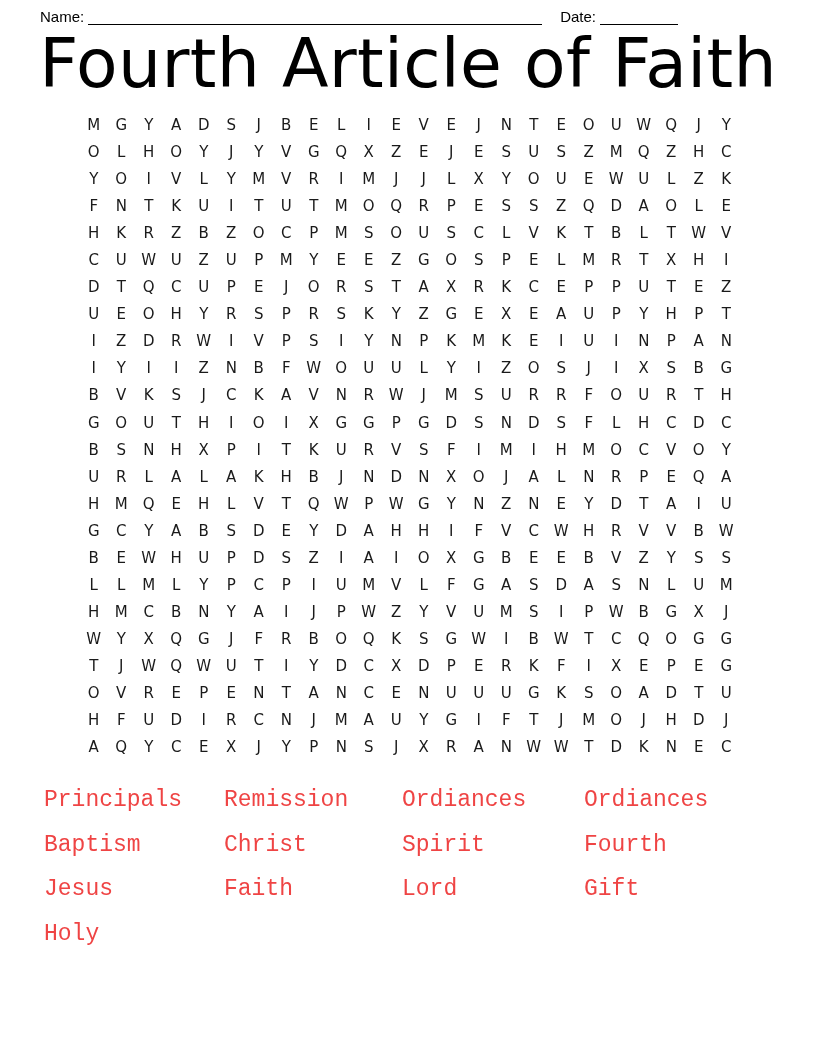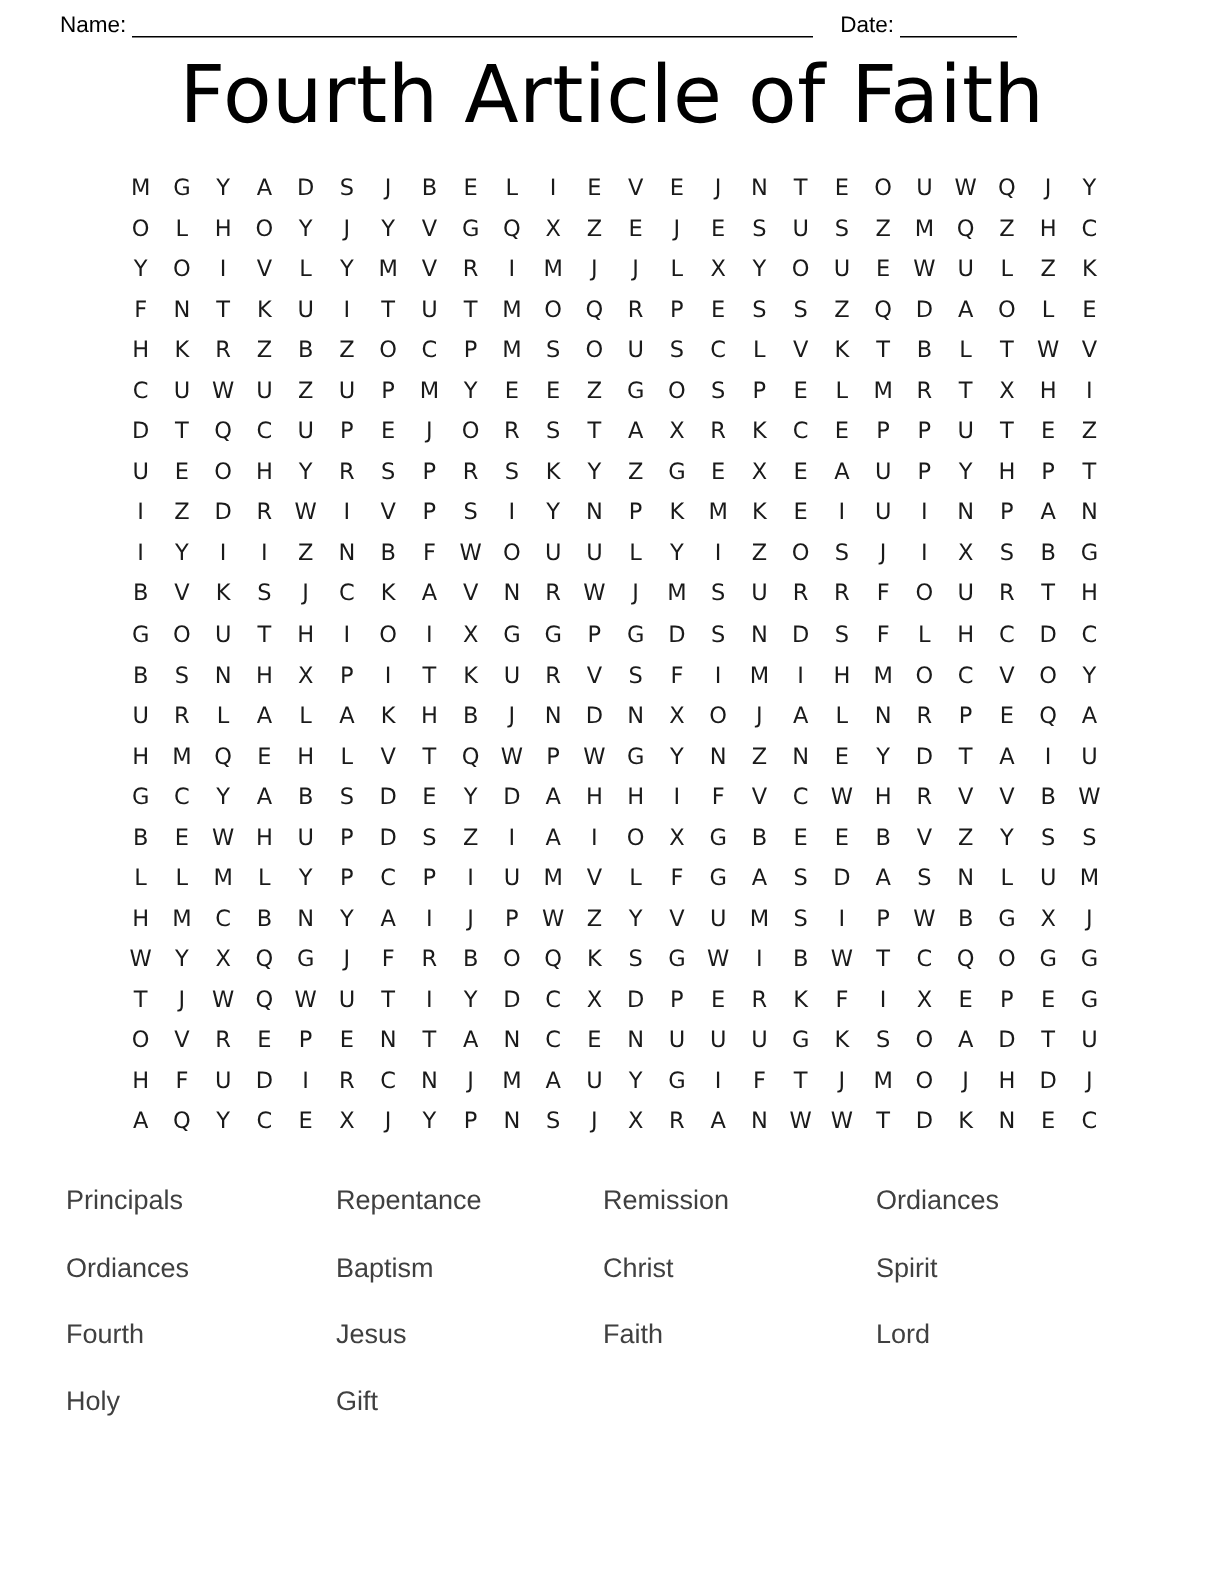--- a/index.html
+++ b/index.html
@@ -46,21 +46,21 @@
 
   
   .puzzle-title {
     position: absolute;
     top: 32px;
     left: 0;
     width: 816px;
     text-align: center;
     font-family: "DejaVu Sans", sans-serif;
     font-weight: 400;
-    font-size: 53px;
+    font-size: 68px;
     line-height: 64px;
     letter-spacing: 0.3px;
     white-space: nowrap;
   }
 
   
   .grid {
     position: absolute;
     top: 112px;
     left: 80px;
@@ -81,25 +81,25 @@
   .wordlist {
     position: absolute;
     top: 778px;
     left: 44px;
     width: 740px;
     display: grid;
     grid-template-columns: 180px 178px 182px 200px;
     grid-auto-rows: 44.5px;
   }
   .word {
-    font-family: Liberation Sans, sans-serif;
-    font-size: 18px;
+    font-family: Liberation Mono, monospace;
+    font-size: 23px;
     line-height: 44.5px;
     white-space: nowrap;
-    color: #404040;
+    color: #ef4444;
   }
 </style>
 </head>
 <body>
 
 <div class="header-line">
   <span class="hdr-label">Name:</span>
   <span class="hdr-rule rule-name"></span>
   <span class="hdr-label hdr-date-label">Date:</span>
   <span class="hdr-rule rule-date"></span>
@@ -681,26 +681,25 @@
     <div class="grid-cell">T</div>
     <div class="grid-cell">D</div>
     <div class="grid-cell">K</div>
     <div class="grid-cell">N</div>
     <div class="grid-cell">E</div>
     <div class="grid-cell">C</div>
   </div>
 
 <div class="wordlist">
     <div class="word">Principals</div>
-    <div class="word">Repentance</div>
     <div class="word">Remission</div>
     <div class="word">Ordiances</div>
     <div class="word">Ordiances</div>
     <div class="word">Baptism</div>
     <div class="word">Christ</div>
     <div class="word">Spirit</div>
     <div class="word">Fourth</div>
     <div class="word">Jesus</div>
     <div class="word">Faith</div>
     <div class="word">Lord</div>
+    <div class="word">Gift</div>
     <div class="word">Holy</div>
-    <div class="word">Gift</div>
   </div>
 
 </body></html>

